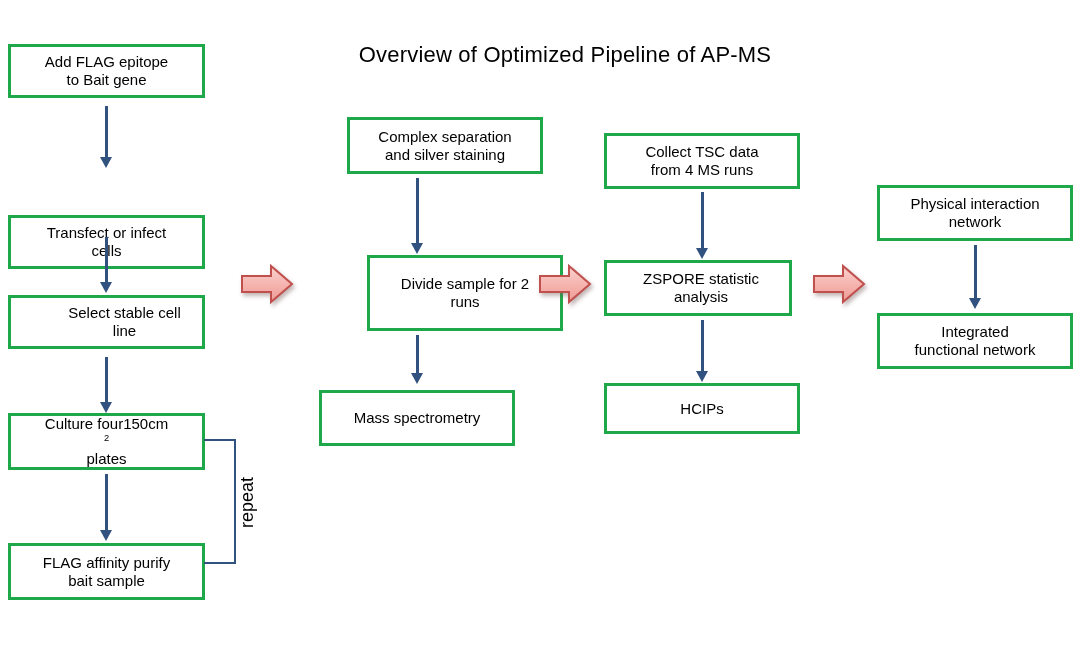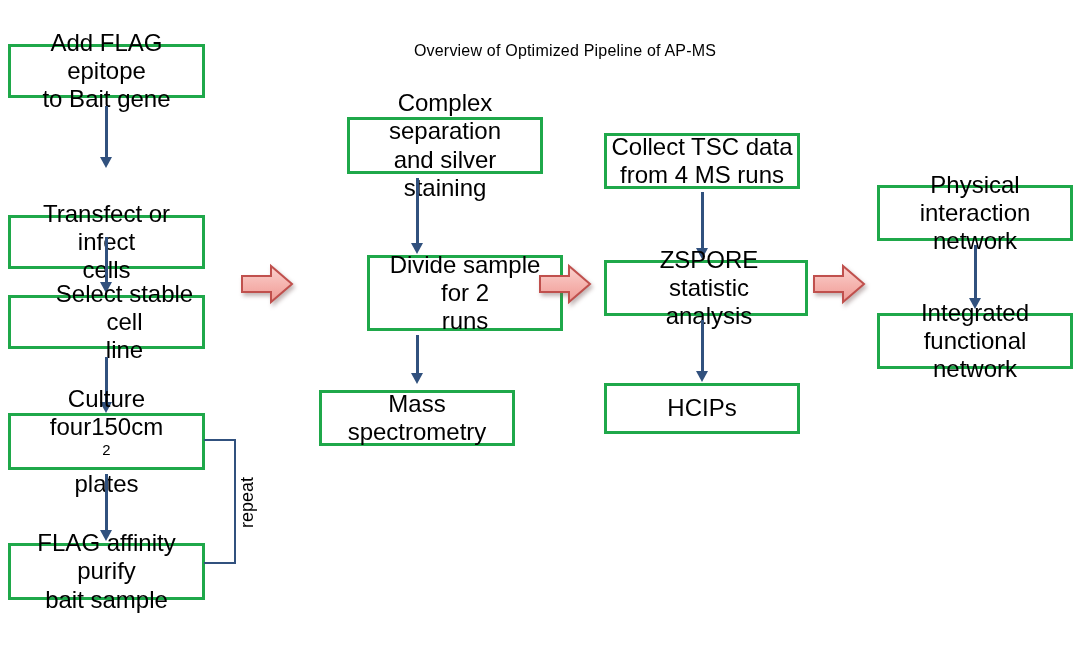--- a/index.html
+++ b/index.html
@@ -14,32 +14,32 @@
     background: #ffffff;
     font-family: "Liberation Sans", sans-serif;
     overflow: hidden;
   }
   .title {
     position: absolute;
     left: 355px;
     top: 42px;
     width: 420px;
     text-align: center;
-    font-size: 16px;
+    font-size: 22px;
     color: #000000;
     letter-spacing: 0.2px;
     white-space: nowrap;
   }
   .node {
     position: absolute;
     box-sizing: border-box;
     border: 3px solid #1FA84A;
     background: #ffffff;
     color: #000000;
-    font-size: 24px;
+    font-size: 15px;
     line-height: 1.18;
     text-align: center;
     display: flex;
     align-items: center;
     justify-content: center;
     padding: 2px 4px;
   }
   .node span { display: block; width: 100%; }
   .node sup { font-size: 0.62em; vertical-align: super; line-height: 0; }
 
@@ -219,21 +219,21 @@
       <span>Collect TSC data</span>
       <span>from 4 MS runs</span>
     </span>
   </div>
 
   <div class="vconn" style="left:702px; top:192px; height:67px;">
     <div class="shaft" style="height:56px;"></div>
     <div class="head"></div>
   </div>
 
-  <div class="node" style="left:604px; top:260px; width:204px; height:56px;padding-left:10px;">
+  <div class="node" style="left:604px; top:260px; width:188px; height:56px;padding-left:10px;">
     <span>
       <span>ZSPORE statistic</span>
       <span>analysis</span>
     </span>
   </div>
 
   <div class="vconn" style="left:702px; top:320px; height:62px;">
     <div class="shaft" style="height:51px;"></div>
     <div class="head"></div>
   </div>

